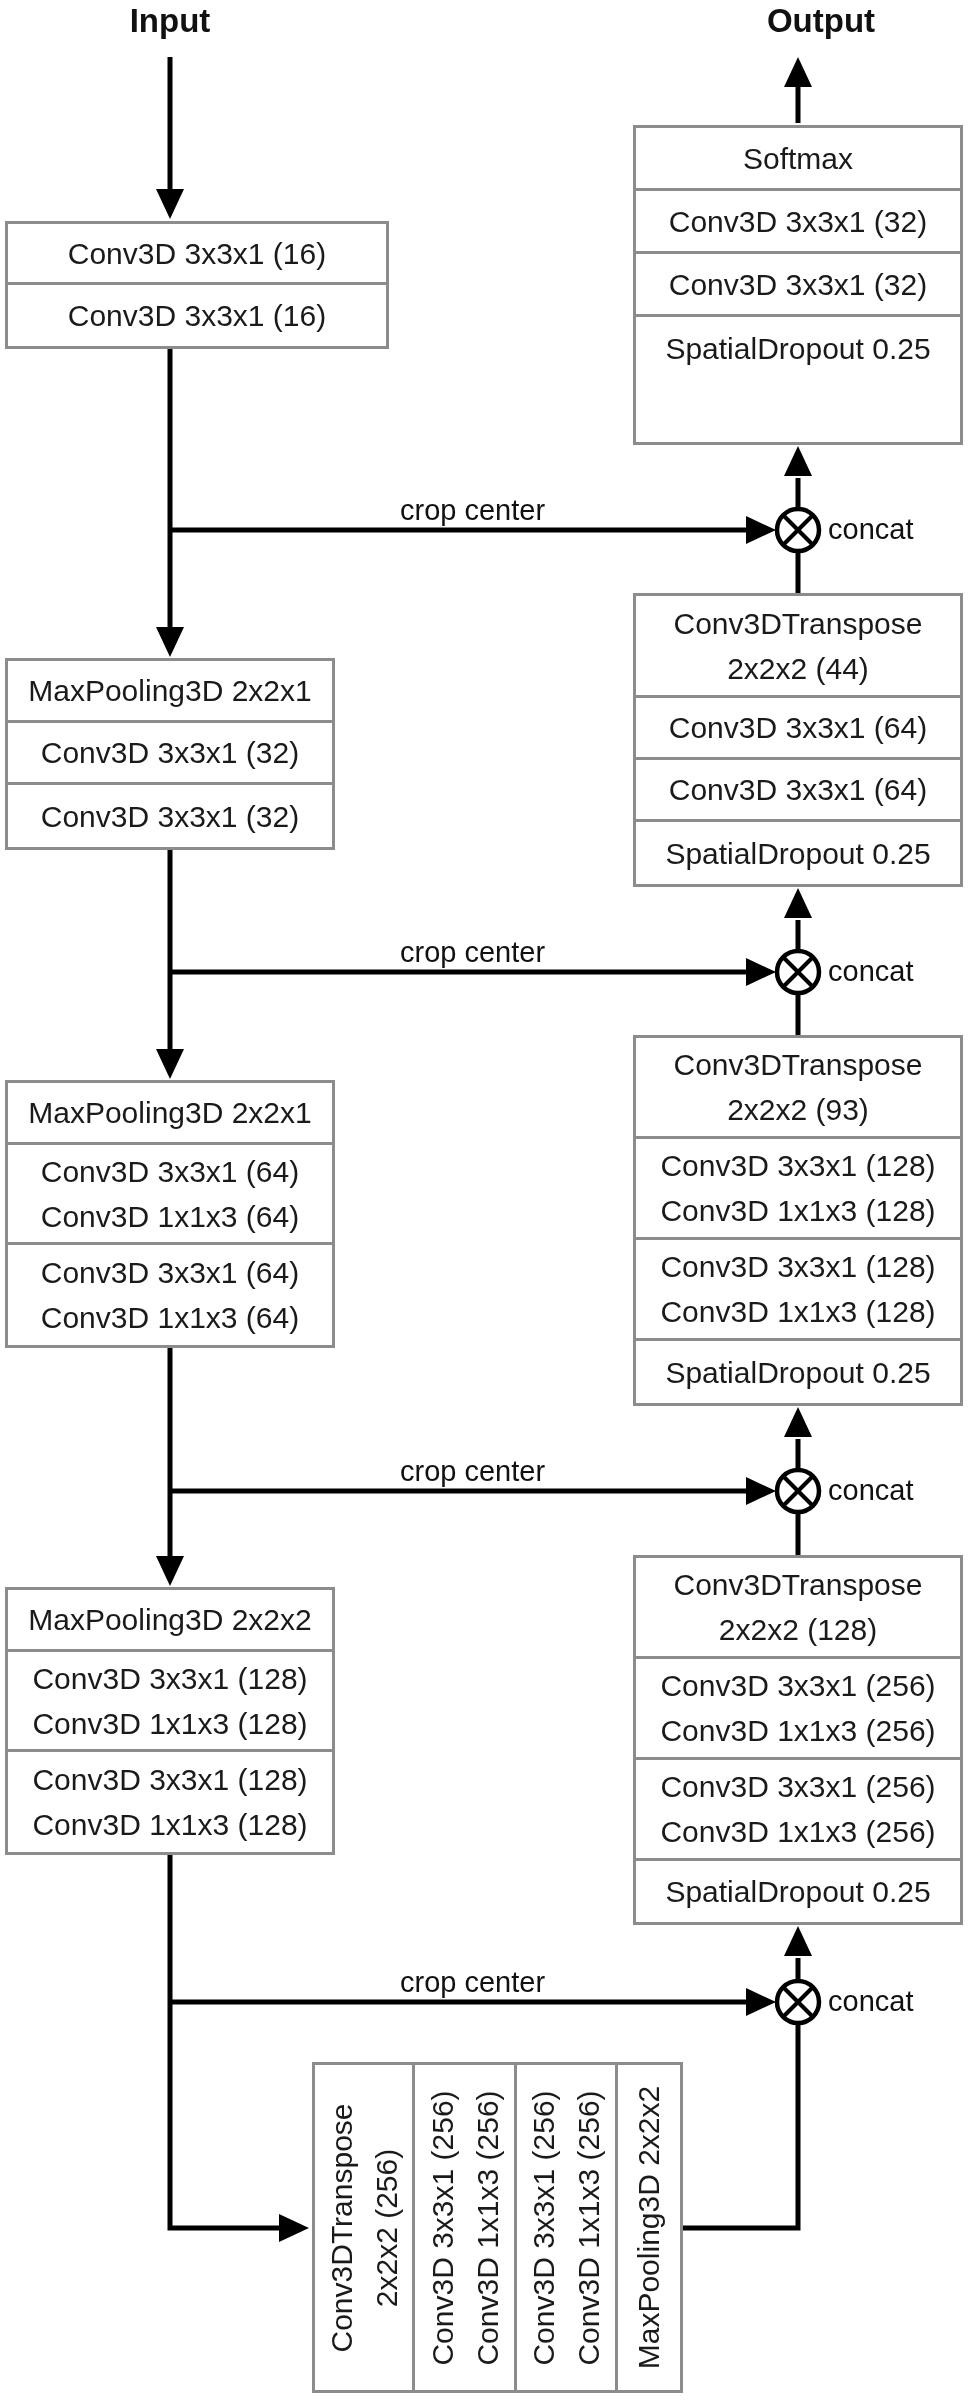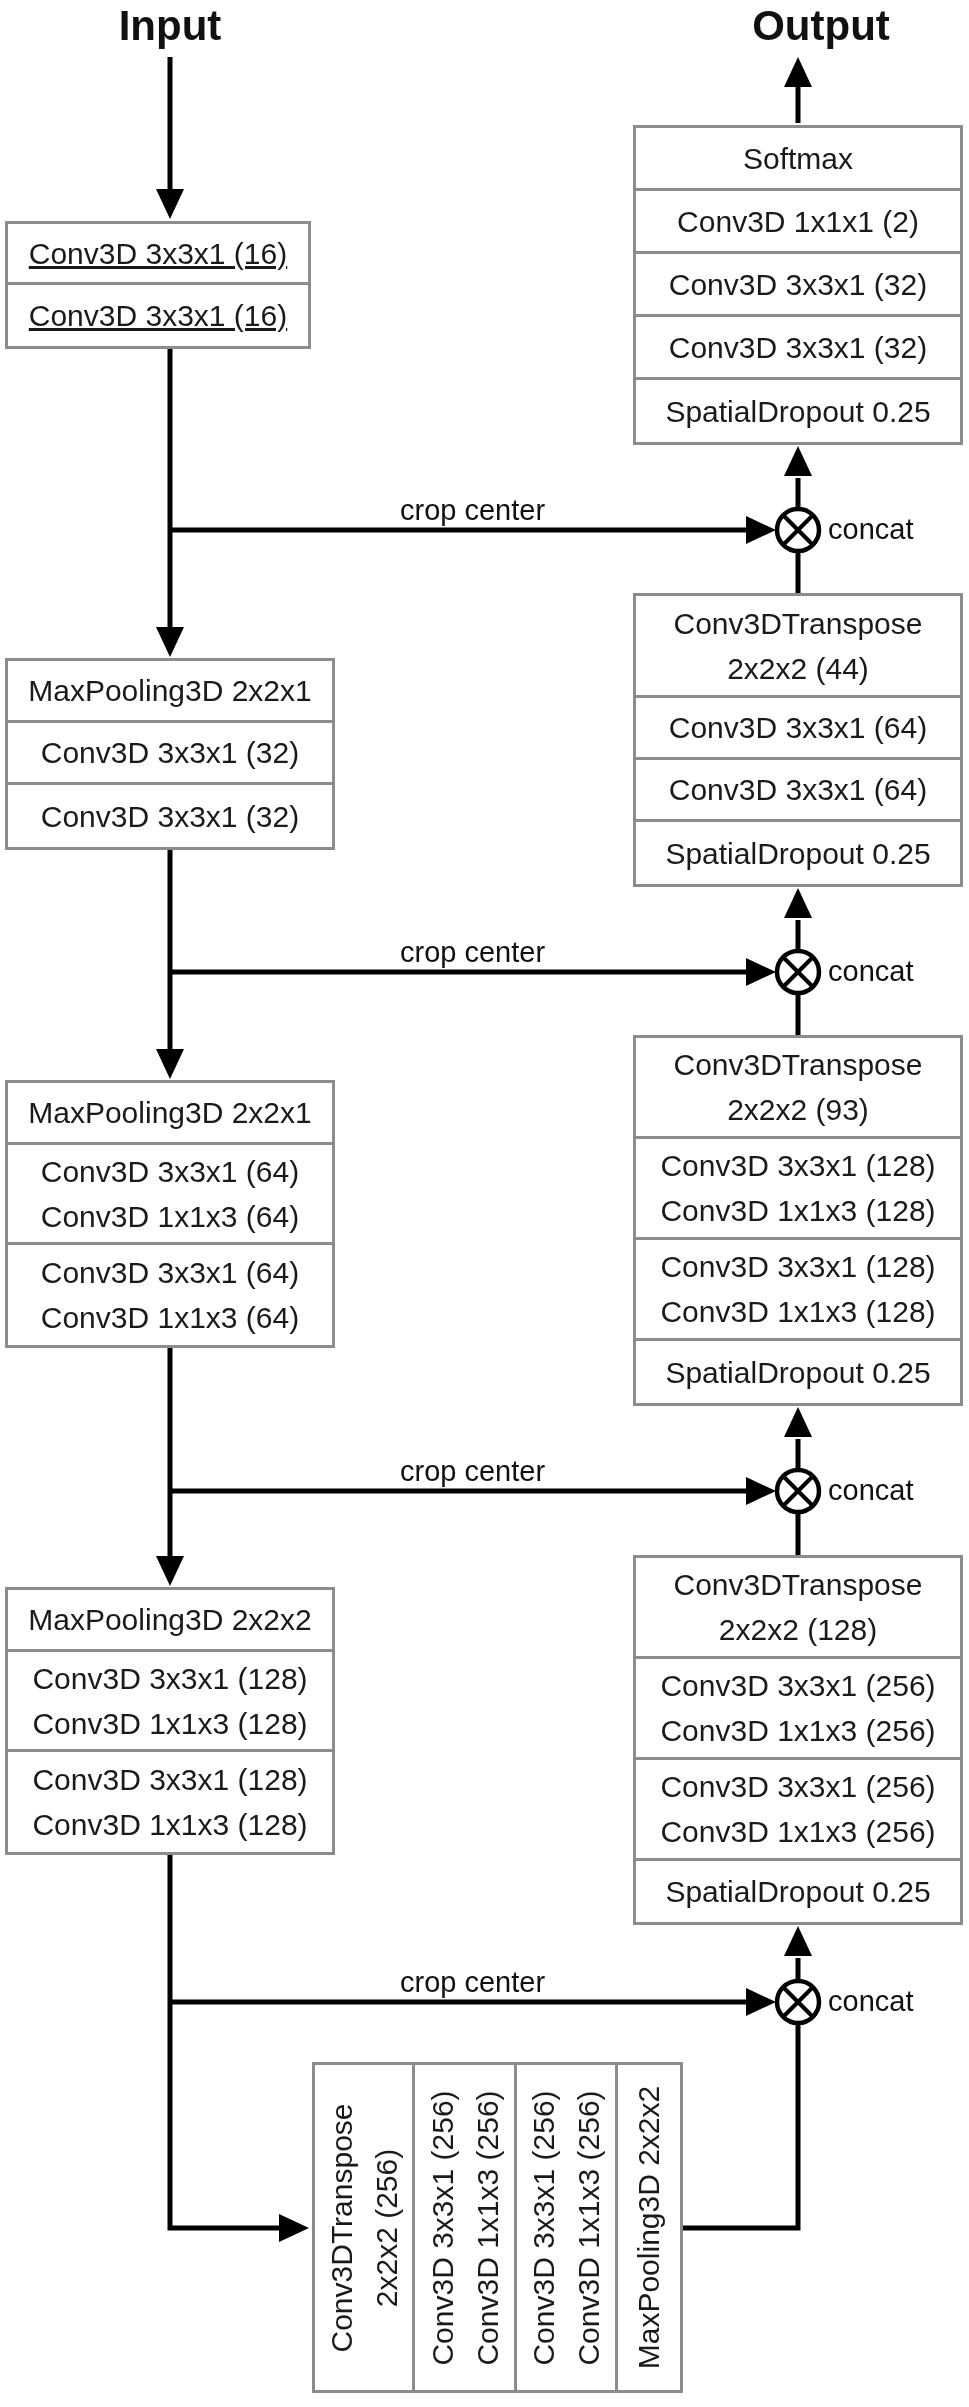--- a/index.html
+++ b/index.html
@@ -3,21 +3,21 @@
 <meta charset="utf-8">
 <style>
   html,body{margin:0;padding:0;background:#fff;}
   #canvas{
     position:relative;width:969px;height:2407px;background:#fff;
     font-family:"Liberation Sans",sans-serif;color:#1a1a1a;overflow:hidden;
   }
   #connectors{position:absolute;left:0;top:0;pointer-events:none;}
   .title{
     position:absolute;width:200px;text-align:center;
-    font-size:42px;font-weight:bold;color:#111;
+    font-size:33px;font-weight:bold;color:#111;
   }
   .block{
     position:absolute;border:3px solid #8c8c8c;background:#fff;
     box-sizing:border-box;display:flex;flex-direction:column;
   }
   .row{
     box-sizing:border-box;display:flex;flex-direction:column;
     align-items:center;justify-content:center;
     font-size:30px;line-height:45px;text-align:center;white-space:nowrap;
   }
@@ -108,21 +108,21 @@
   <div class="flabel" style="left:400px;top:494px;">crop center</div>
   <div class="flabel" style="left:400px;top:936px;">crop center</div>
   <div class="flabel" style="left:400px;top:1455px;">crop center</div>
   <div class="flabel" style="left:400px;top:1966px;">crop center</div>
 
   <div class="flabel" style="left:828px;top:513px;">concat</div>
   <div class="flabel" style="left:828px;top:955px;">concat</div>
   <div class="flabel" style="left:828px;top:1474px;">concat</div>
   <div class="flabel" style="left:828px;top:1985px;">concat</div>
 
-  <div class="block" style="left:5px;top:221px;width:306px;height:128px;text-decoration:underline;">
+  <div class="block" style="left:5px;top:221px;width:384px;height:128px;">
     <div class="row" style="height:61px;">
         <span>Conv3D 3x3x1 (16)</span>
       </div>
     <div class="row" style="height:61px;">
         <span>Conv3D 3x3x1 (16)</span>
       </div>
   </div>
 
   <div class="block" style="left:5px;top:658px;width:330px;height:192px;">
     <div class="row" style="height:62px;">
@@ -240,26 +240,23 @@
     <div class="row" style="height:62px;">
         <span>SpatialDropout 0.25</span>
       </div>
   </div>
 
   <div class="block" style="left:633px;top:125px;width:330px;height:320px;">
     <div class="row" style="height:63px;">
         <span>Softmax</span>
       </div>
     <div class="row" style="height:63px;">
-        <span>Conv3D 1x1x1 (2)</span>
+        <span>Conv3D 3x3x1 (32)</span>
       </div>
     <div class="row" style="height:63px;">
         <span>Conv3D 3x3x1 (32)</span>
       </div>
-    <div class="row" style="height:63px;">
-        <span>Conv3D 3x3x1 (32)</span>
-      </div>
     <div class="row" style="height:62px;">
         <span>SpatialDropout 0.25</span>
       </div>
   </div>
 
 </div>
 
 </body></html>

